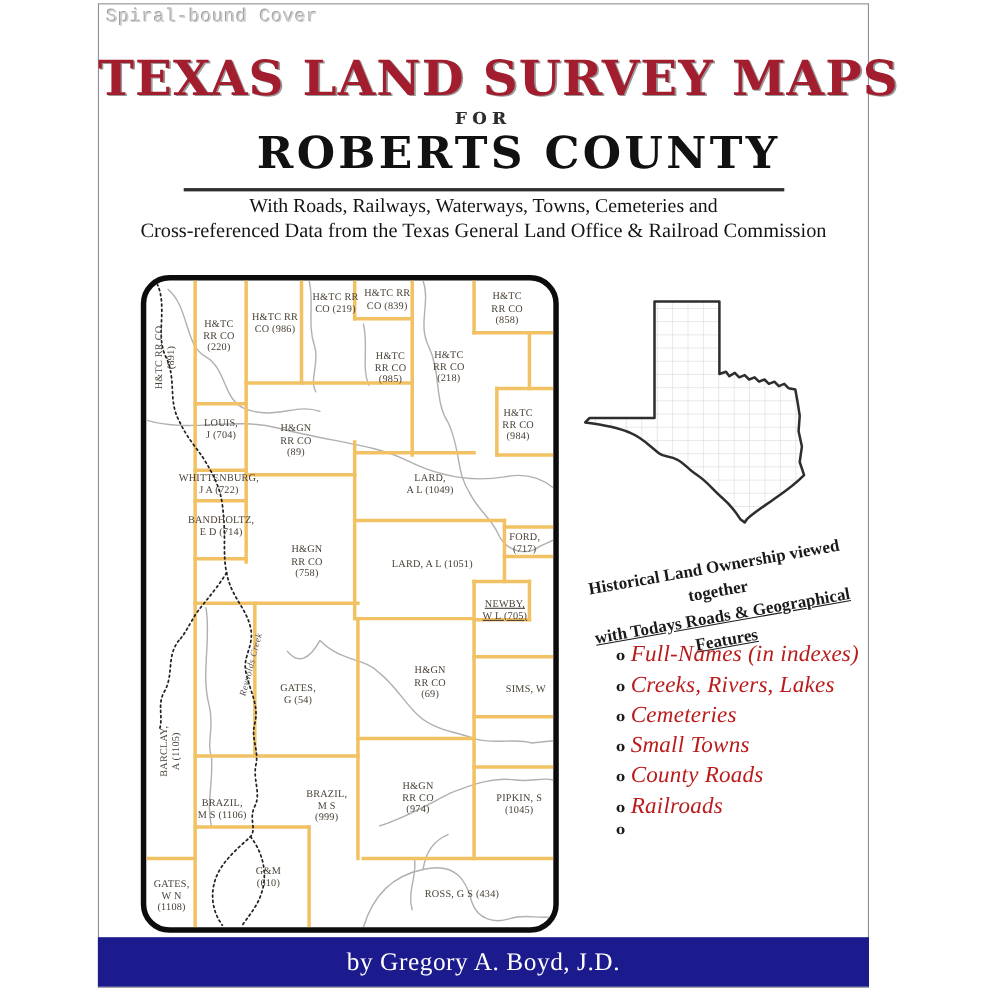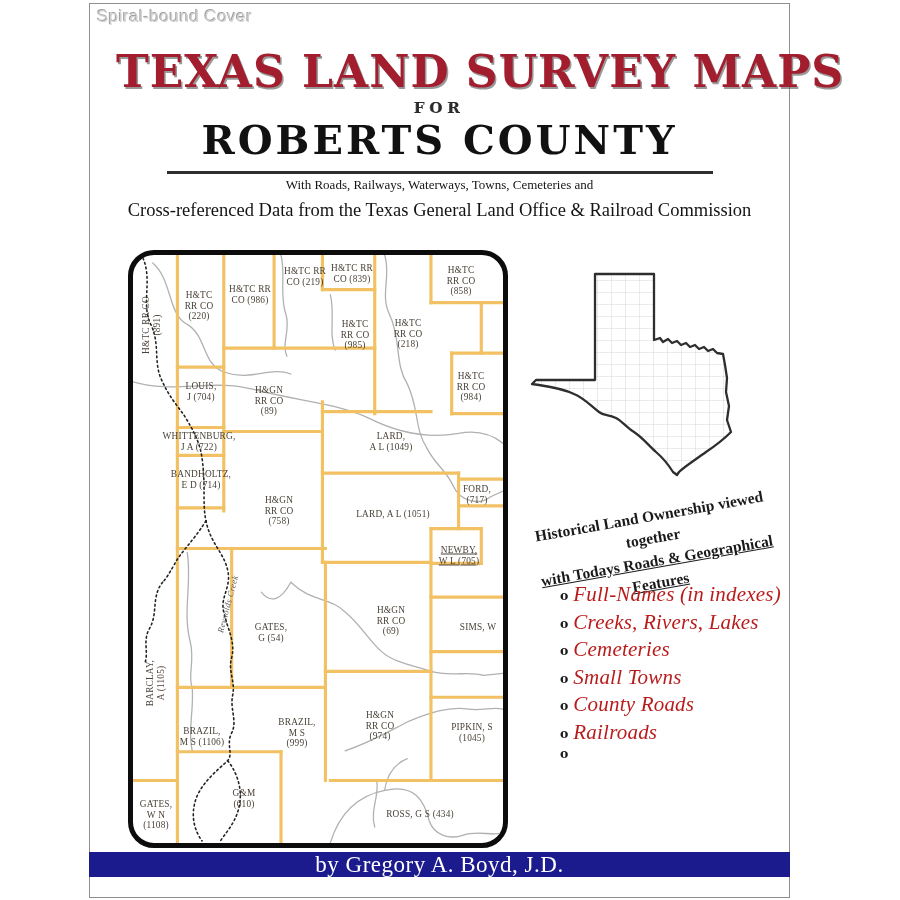--- a/index.html
+++ b/index.html
@@ -6,45 +6,44 @@
   body{
     width:900px;height:900px;position:relative;background:#ffffff;
     font-family:"Liberation Serif", serif;overflow:hidden;
   }
   .page{
     position:absolute;left:89px;top:3px;width:701px;height:895px;
     border:1px solid #8f8f8f;box-sizing:border-box;background:#fff;
   }
   .cover-note{
     position:absolute;left:97px;top:7px;
-    font-family:Liberation Sans, sans-serif;font-size:17px;
+    font-family:Liberation Mono, monospace;font-size:17px;
     color:#cfcfcf;text-shadow:-1px -1px 0 #9f9f9f,1px 1px 0 #ffffff;
     letter-spacing:.5px;
   }
   .center-col{position:absolute;left:89px;width:701px;text-align:center;}
   .main-title{
     top:46px;font-family:"DejaVu Serif",serif;font-weight:bold;
     font-size:44px;color:#A21E2E;letter-spacing:1px;
     text-shadow:1.5px 1.5px 0 rgba(70,70,70,.55);
     white-space:nowrap;
-    margin-left:27px;
   }
   .for-word{
     top:99px;font-family:"DejaVu Serif",serif;font-weight:bold;
     font-size:15px;color:#2b2b2b;letter-spacing:5px;
     text-shadow:0.5px 0.5px 0 #fff,-0.5px -0.5px 0 #777;
   }
   .county-title{
     top:116px;font-family:"DejaVu Serif",serif;font-weight:bold;
-    font-size:40px;color:#111;letter-spacing:3px;white-space:nowrap;
+    font-size:40px;color:#111;letter-spacing:3px;white-space:nowrap;padding-left:32px;
   }
   .title-rule{
     position:absolute;left:167px;top:171px;width:546px;height:3px;background:#2e2e2e;
   }
-  .subtitle1{top:177px;font-size:13px;color:#141414;}
+  .subtitle1{top:177px;font-size:18px;color:#141414;}
   .subtitle2{top:200px;font-size:18.5px;color:#141414;}
 
   .map-panel{
     position:absolute;left:128px;top:250px;width:380px;height:598px;
     box-sizing:border-box;border:5px solid #0c0c0c;border-radius:26px;
     background:#fff;overflow:hidden;
   }
   .map-panel svg{position:absolute;left:0;top:0;}
   .map-labels{position:absolute;left:0;top:0;right:0;bottom:0;}
   .survey-label{
@@ -67,21 +66,21 @@
   .tagline .u{text-decoration:underline;}
   .features{position:absolute;left:560px;top:582px;}
   .feature-row{display:flex;align-items:baseline;height:27.5px;}
   .feature-bullet{
     font-family:"DejaVu Serif",serif;font-weight:bold;font-size:12.5px;
     color:#1a1a1a;margin-right:5px;position:relative;top:-1px;
   }
   .feature-text{font-size:21px;color:#b91c1c;letter-spacing:.2px;font-style:italic;}
 
   .footer-bar{
-    position:absolute;left:89px;top:852px;width:701px;height:25px;
+    position:absolute;left:89px;top:852px;width:701px;height:45px;
     background:#1B1B8E;display:flex;align-items:center;justify-content:center;
   }
   .footer-text{color:#ffffff;font-size:23px;letter-spacing:.5px;}
 </style>
 </head>
 <body>
 
 <div class="page"></div>
 
 <div class="cover-note">Spiral-bound Cover</div>

